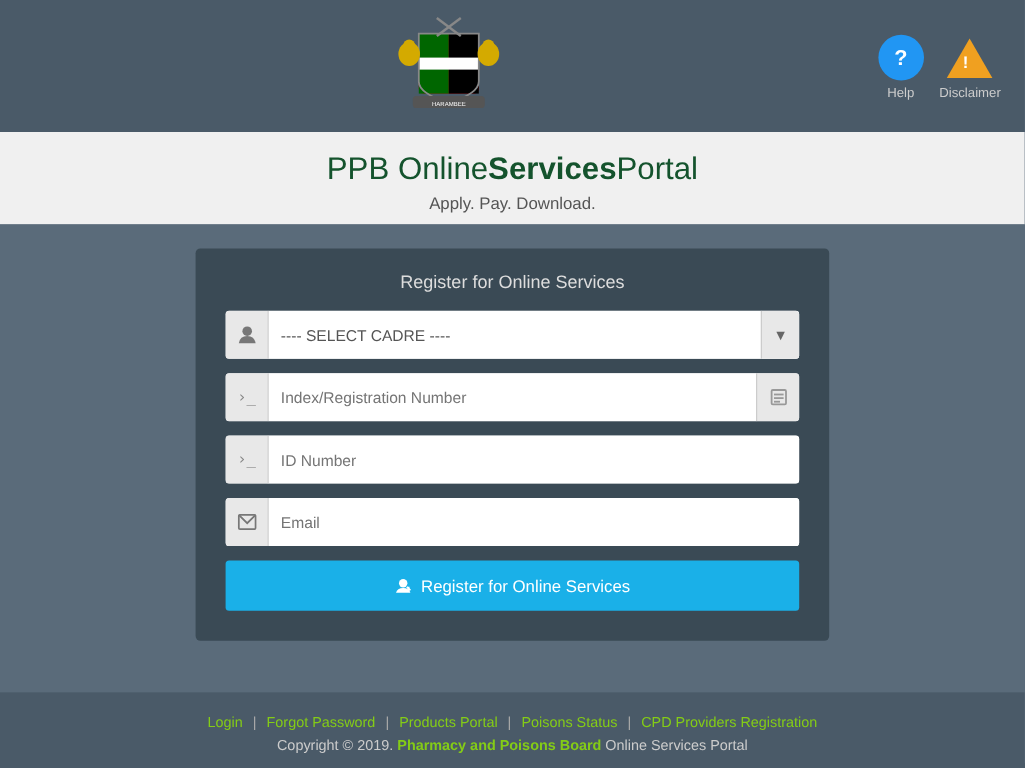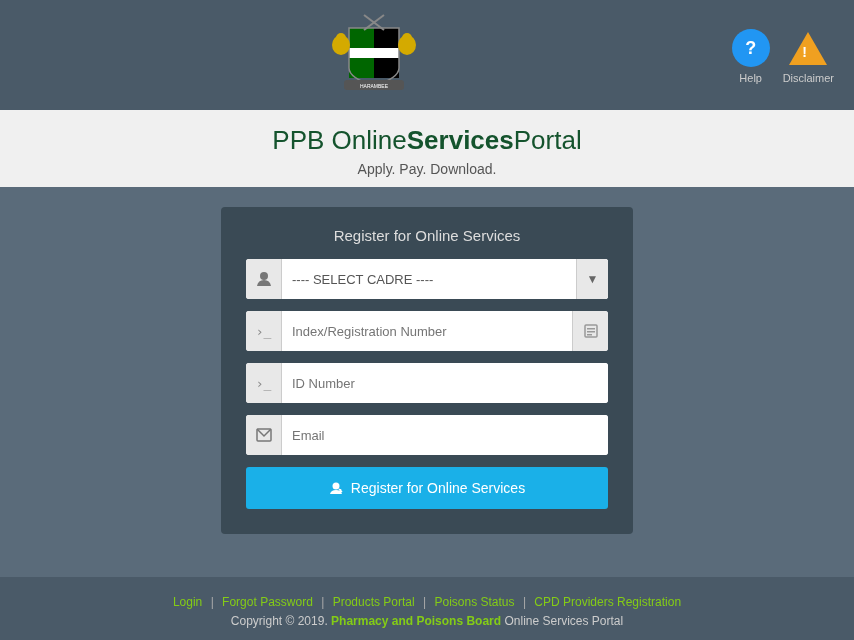--- a/index.html
+++ b/index.html
@@ -82,21 +82,21 @@
       display: flex;
       justify-content: center;
       align-items: flex-start;
       padding: 20px;
     }
 
     .form-card {
       background: #3a4a55;
       border-radius: 4px;
       padding: 20px 25px 25px 25px;
-      width: 412px;
+      width: 528px;
       max-width: 100%;
     }
 
     .form-card-title {
       color: #ddd;
       font-size: 15px;
       text-align: center;
       margin-bottom: 15px;
       font-weight: normal;
     }

